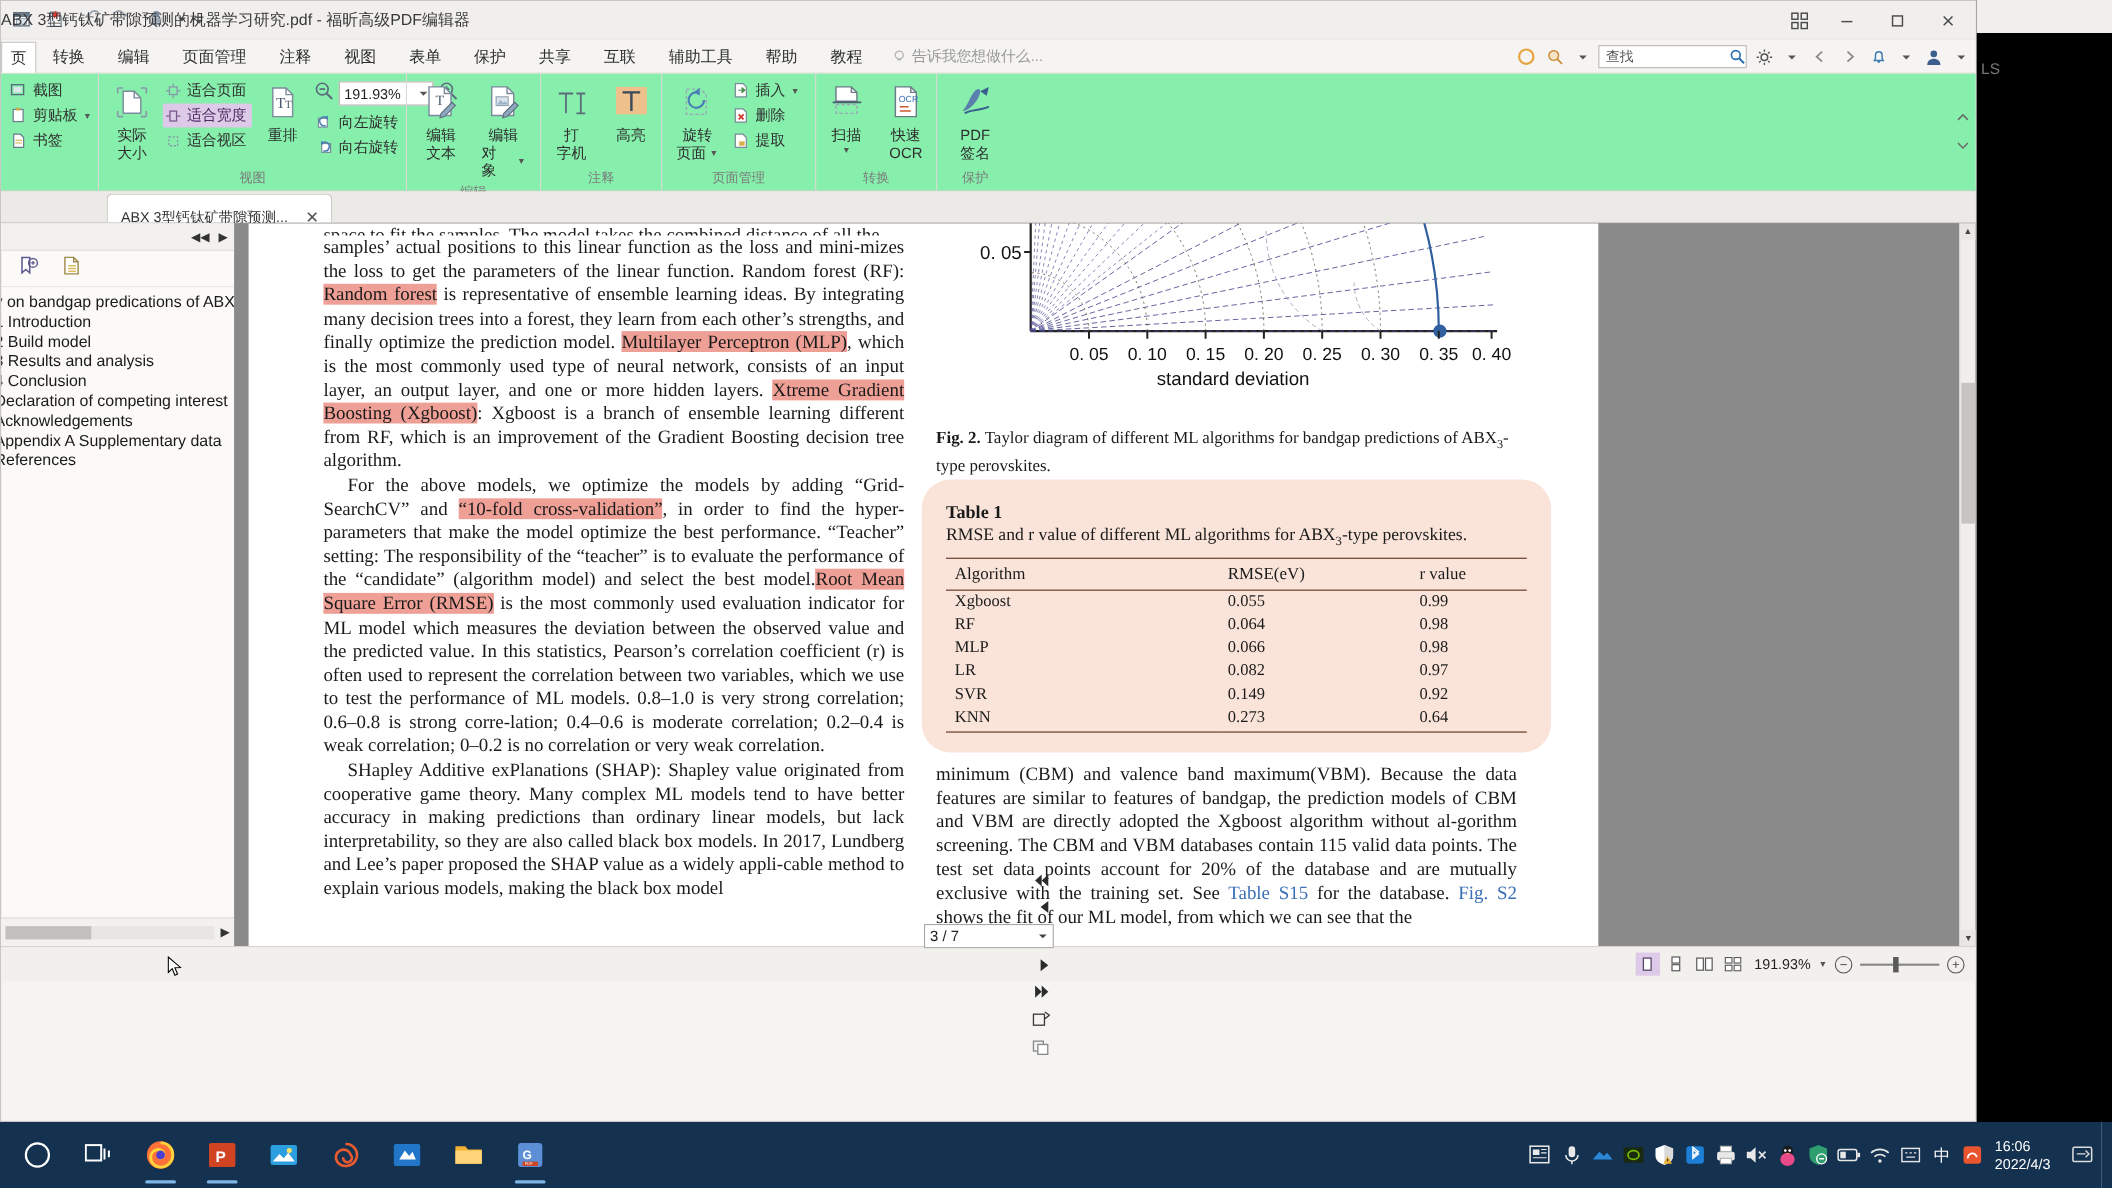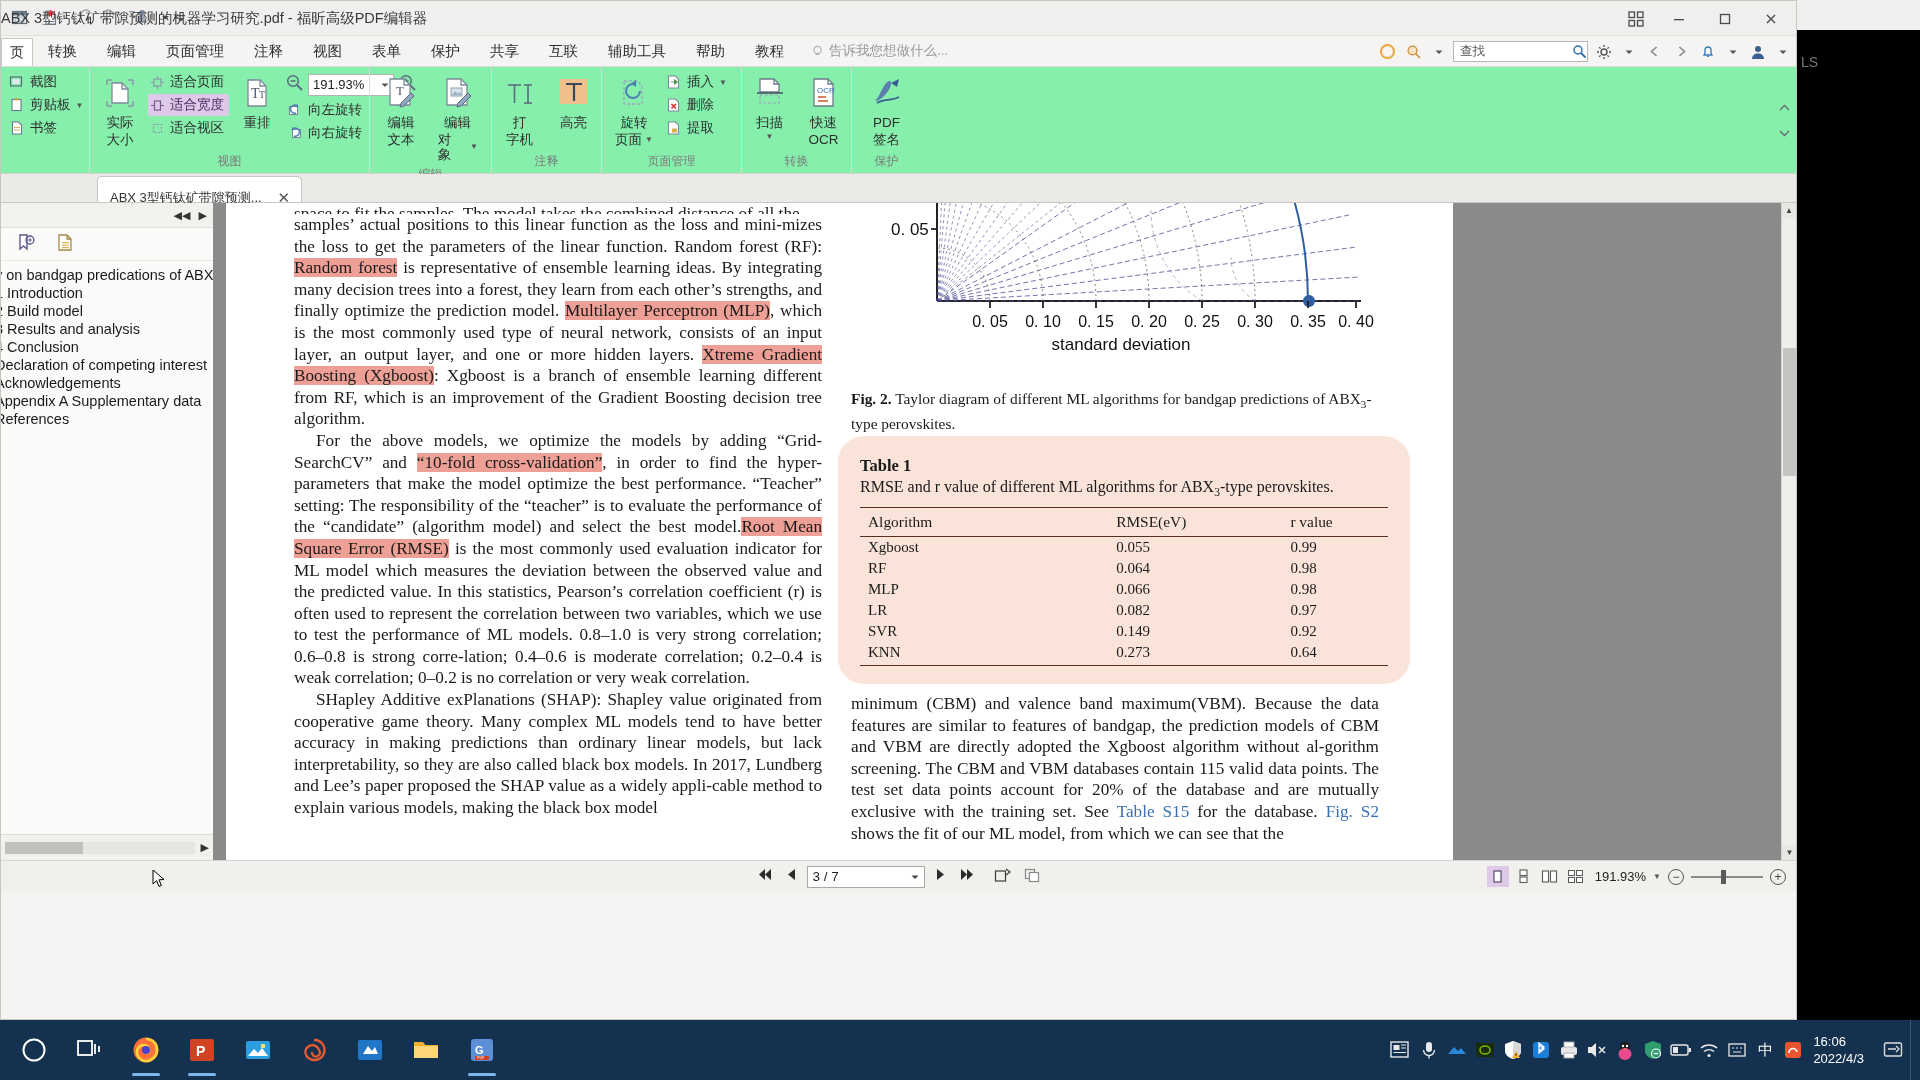--- a/index.html
+++ b/index.html
@@ -220,21 +220,21 @@
   }
   .vs-thumb { position: absolute; top: 145px; left: 1px; width: 13px; height: 128px; background: #c6c4c0; }
 
   
   .statusbar {
     position: relative; height: 32px; background: #f2f0ec;
     border-top: 1px solid #d7d5d1; display: flex; align-items: center;
   }
   .sb-center {
     position: absolute; left: 50%; transform: translateX(-50%);
-    display: flex; align-items: flex-start; gap: 7px;
+    display: flex; align-items: flex-end; gap: 7px; flex-direction: column;
   }
   .sb-btn { color: #2b2b2b; font-size: 13px; padding: 2px 3px; display:flex; align-items:center; }
   .pagebox {
     display: flex; align-items: center; width: 118px; height: 22px;
     background: #fff; border: 1px solid #aaa8a4; padding: 0 5px;
     font-size: 13.5px; color: #222;
   }
   .pagebox .pv { flex: 1; }
   .sb-right {
     position: absolute; right: 10px; display: flex; align-items: center; gap: 8px;

